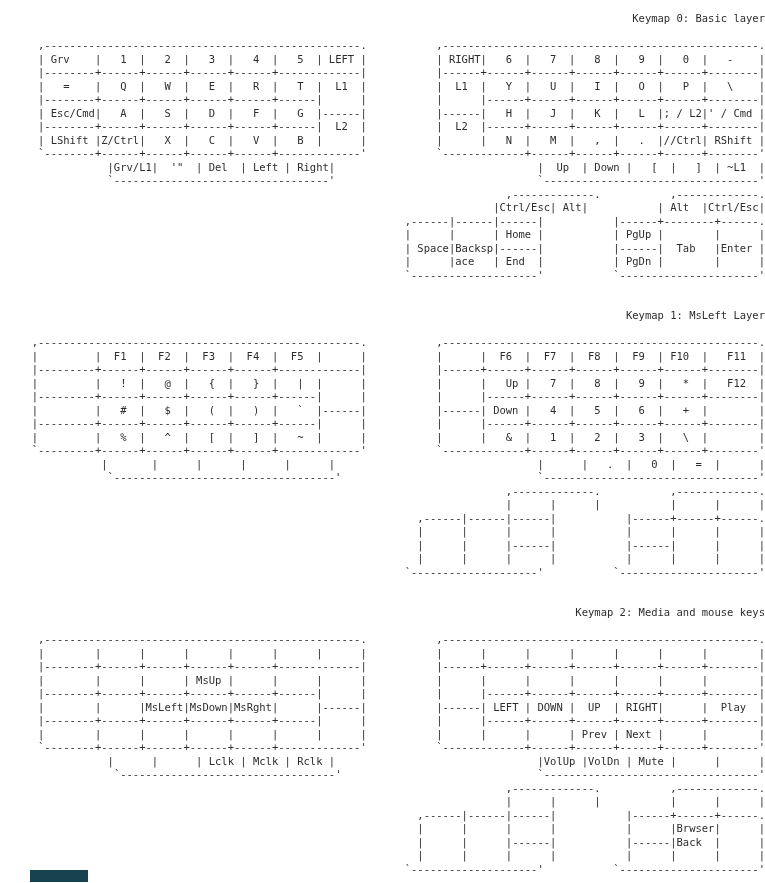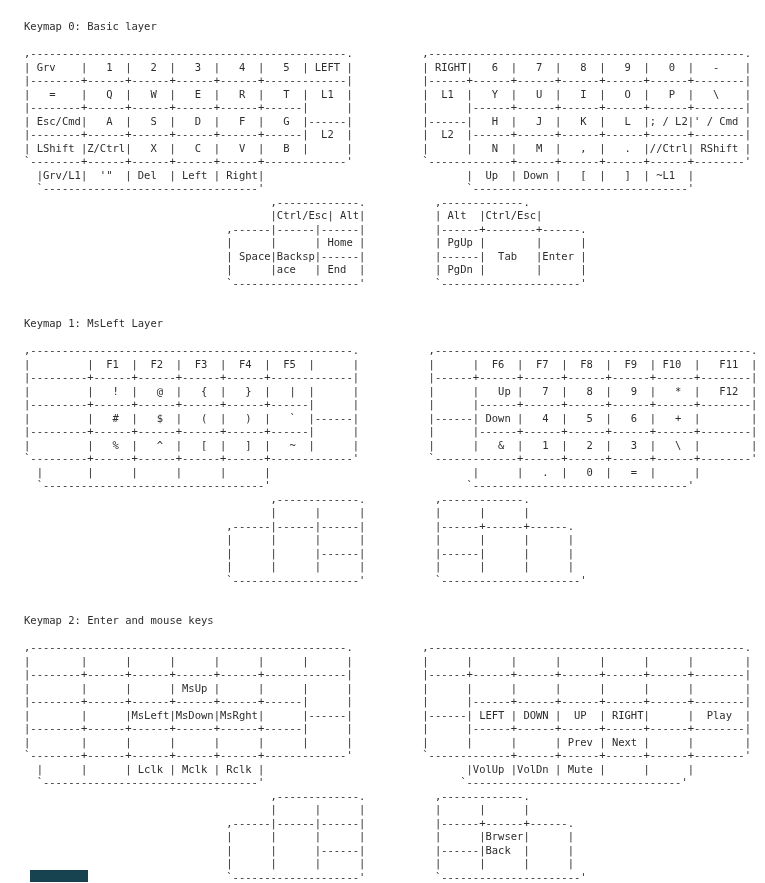--- a/index.html
+++ b/index.html
@@ -4,22 +4,23 @@
 <style>
   html, body {
     margin: 0;
     padding: 0;
     width: 765px;
     height: 883px;
     overflow: hidden;
     background: #ffffff;
   }
   main {
-    padding: 20px 0 0 24px;
+    padding: 12px 0 0 24px;
     position: relative;
+    text-align: right;
   }
   pre {
     margin: 0;
     font-family: "DejaVu Sans Mono", "Liberation Mono", monospace;
     font-size: 10.5px;
     line-height: 13.5px;
     color: #2d2d2d;
     white-space: pre;
   }
   pre.title { margin: 0 0 13.5px 0; }
@@ -75,21 +76,21 @@
                                        ,-------------.           ,-------------.
                                        |      |      |           |      |      |
                                 ,------|------|------|           |------+------+------.
                                 |      |      |      |           |      |      |      |
                                 |      |      |------|           |------|      |      |
                                 |      |      |      |           |      |      |      |
                                 `--------------------'           `----------------------'</pre>
   </section>
 
   <section>
-    <pre class="title" style="color: rgb(45, 45, 45);">Keymap 2: Enter and mouse keys</pre>
+    <pre class="title" style="color: rgb(45, 45, 45);">Keymap 2: Media and mouse keys</pre>
     <pre class="art" style="color: rgb(45, 45, 45);">,--------------------------------------------------.           ,--------------------------------------------------.
 |        |      |      |      |      |      |      |           |      |      |      |      |      |      |        |
 |--------+------+------+------+------+-------------|           |------+------+------+------+------+------+--------|
 |        |      |      | MsUp |      |      |      |           |      |      |      |      |      |      |        |
 |--------+------+------+------+------+------|      |           |      |------+------+------+------+------+--------|
 |        |      |MsLeft|MsDown|MsRght|      |------|           |------| LEFT | DOWN |  UP  | RIGHT|      |  Play  |
 |--------+------+------+------+------+------|      |           |      |------+------+------+------+------+--------|
 |        |      |      |      |      |      |      |           |      |      |      | Prev | Next |      |        |
 `--------+------+------+------+------+-------------'           `-------------+------+------+------+------+--------'
   |      |      | Lclk | Mclk | Rclk |                                |VolUp |VolDn | Mute |      |      |

